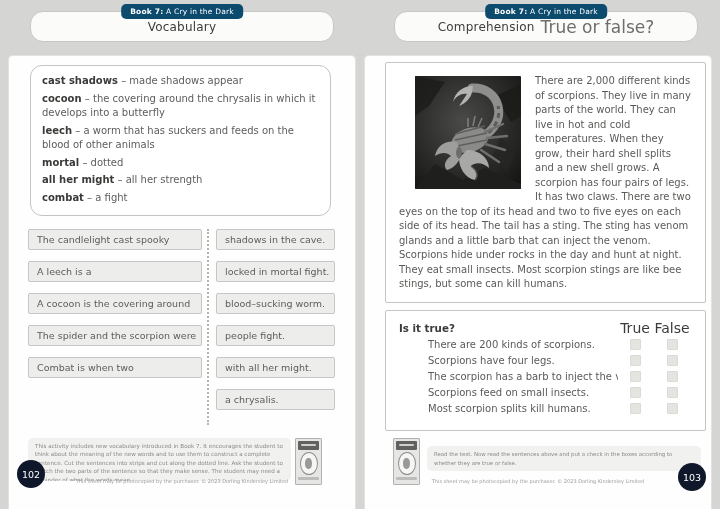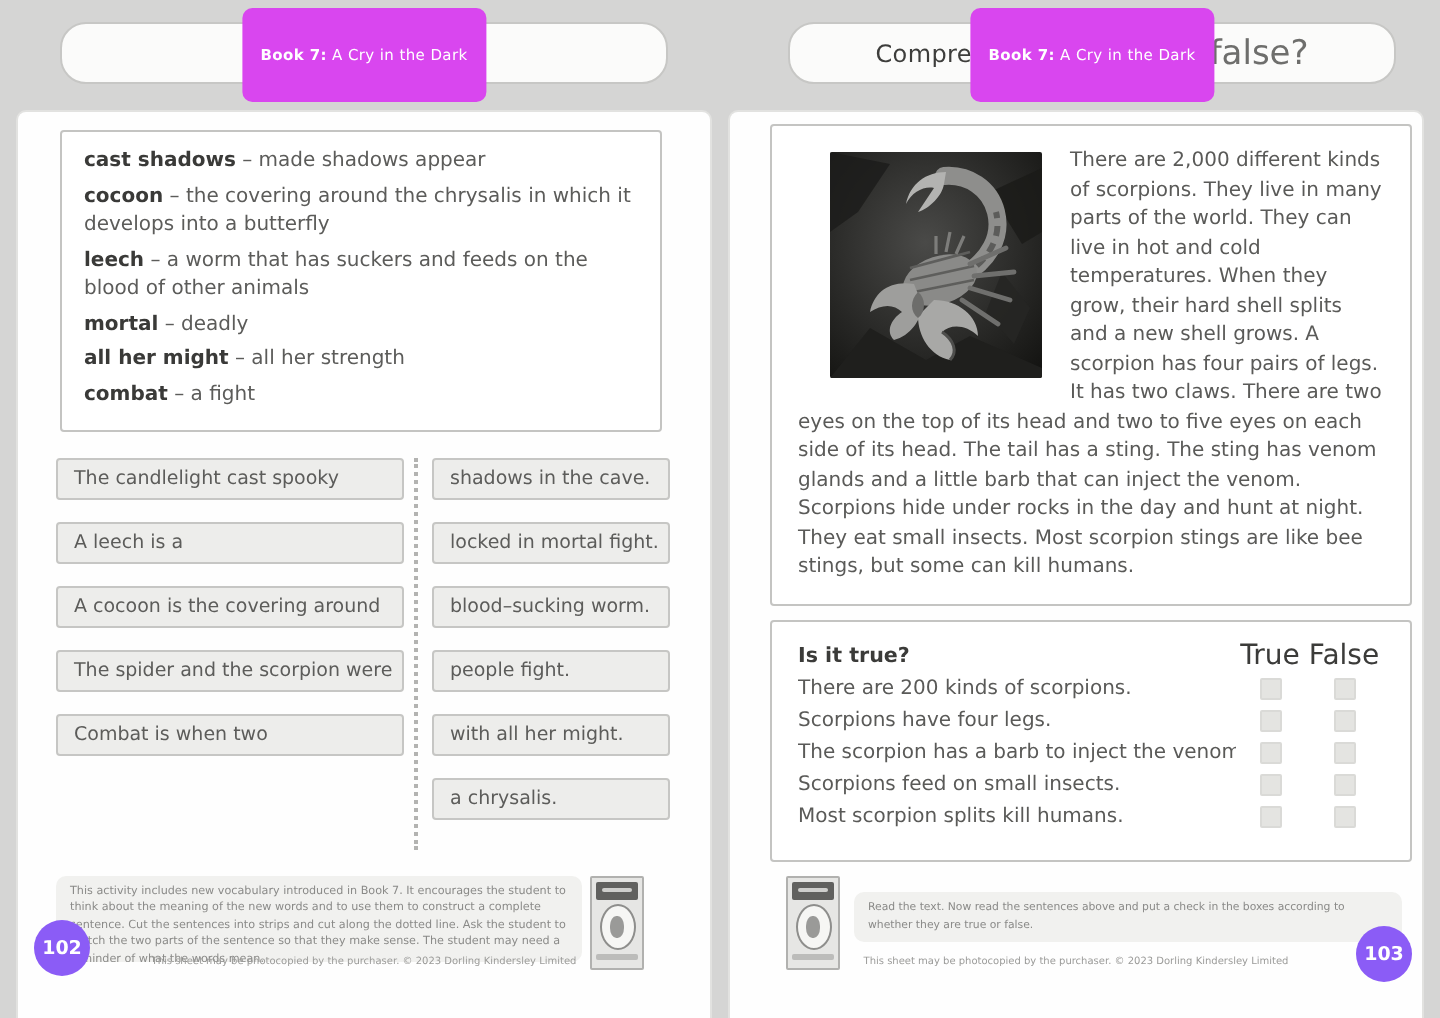--- a/index.html
+++ b/index.html
@@ -24,29 +24,29 @@
   .pill{
     width:100%;height:100%;background:#fbfbfa;
     border:1.5px solid #c7c7c5;border-radius:13px;
     display:flex;align-items:center;justify-content:center;gap:6px;
     box-sizing:border-box;
   }
   .pill .section-bold{font-weight:normal;font-size:12px;color:#3d3d3b;letter-spacing:.2px;}
   .pill .section-rest{font-size:17px;color:#6e6e6c;}
   .badge{
     position:absolute;left:50%;top:-7px;transform:translateX(-50%);
-    background:#d946ef;color:#ffffff;border-radius:5px;
-    font-size:7.5px;padding:19px 9px;white-space:nowrap;letter-spacing:.2px;
+    background:#0c4a6e;color:#ffffff;border-radius:5px;
+    font-size:7.5px;padding:3px 9px;white-space:nowrap;letter-spacing:.2px;
   }
   .badge b{font-weight:bold;}
 
   
   #vocab-box{
     left:30px;top:65px;width:301px;height:151px;
-    background:#fff;border:1.5px solid #c4c4c2;border-radius:2px;
+    background:#fff;border:1.5px solid #c4c4c2;border-radius:12px;
     padding:8px 11px;overflow:hidden;
   }
   .vocab-line{margin:0 0 3px 0;font-size:10px;line-height:1.45;color:#5c5c5a;}
   .vocab-line b{color:#3a3a38;}
 
   
   .strip-col{display:flex;flex-direction:column;}
   #strips-left{left:28px;top:229px;width:174px;}
   #strips-right{left:216px;top:229px;width:119px;}
   .strip{
@@ -74,38 +74,38 @@
   #quiz-box{
     left:385px;top:310px;width:321px;height:121px;
     background:#fff;border:1.5px solid #c4c4c2;border-radius:2px;
     padding:7px 13px 0 13px;overflow:hidden;
   }
   .quiz-header{display:flex;align-items:center;height:19px;}
   .quiz-title{flex:1;font-weight:bold;font-size:10.3px;color:#3b3b39;}
   .quiz-col{font-weight:normal;font-size:14px;color:#3b3b39;text-align:center;}
   .col-true{width:34px;}
   .col-false{width:40px;}
-  .quiz-row{display:flex;align-items:center;height:15.9px;}
+  .quiz-row{display:flex;align-items:center;height:15.9px;margin-left:29px;}
   .quiz-stmt{flex:1;font-size:10px;color:#5a5a58;white-space:nowrap;overflow:hidden;}
   .cb-cell{display:flex;justify-content:center;align-items:center;}
   .checkbox{
     width:11px;height:11px;background:#e4e4e1;border:1px solid #dadad7;
     border-radius:1px;box-sizing:border-box;
   }
 
   
   .note-box{
     background:#f1f1ef;border-radius:5px;color:#8a8a88;
     padding:4px 7px;line-height:1.5;overflow:hidden;
   }
   #note-left{left:28px;top:438px;width:263px;height:43px;font-size:5.6px;}
   #note-right{left:427px;top:446px;width:274px;height:25px;font-size:5.4px;display:flex;align-items:center;}
   .page-circle{
-    width:28px;height:28px;border-radius:50%;background:#8b5cf6;
-    color:#fff;font-weight:bold;font-size:9.5px;
+    width:28px;height:28px;border-radius:50%;background:#0f172a;
+    color:#fff;font-weight:normal;font-size:9.5px;
     display:flex;align-items:center;justify-content:center;
   }
   #circle-102{left:17px;top:460px;}
   #circle-103{left:678px;top:463px;}
   .copyright{font-size:5px;color:#9b9b99;text-align:center;}
   #copyright-left{left:8px;top:478px;width:348px;}
   #copyright-right{left:364px;top:478px;width:348px;}
 
   
   .stamp{
@@ -138,21 +138,21 @@
     <span class="section-bold">Comprehension</span>
     <span class="section-rest">True or false?</span>
   </div>
   <div class="badge"><b>Book 7:</b><span> A Cry in the Dark</span></div>
 </div>
 
 <div class="abs" id="vocab-box">
   <p class="vocab-line"><b>cast shadows</b> <span>– made shadows appear</span></p>
   <p class="vocab-line"><b>cocoon</b> <span>– the covering around the chrysalis in which it develops into a butterfly</span></p>
   <p class="vocab-line"><b>leech</b> <span>– a worm that has suckers and feeds on the blood of other animals</span></p>
-  <p class="vocab-line"><b>mortal</b> <span>– deadly</span></p>
+  <p class="vocab-line"><b>mortal</b> <span>– dotted</span></p>
   <p class="vocab-line"><b>all her might</b> <span>– all her strength</span></p>
   <p class="vocab-line"><b>combat</b> <span>– a fight</span></p>
 </div>
 
 <div class="abs strip-col" id="strips-left">
   <div class="strip">The candlelight cast spooky</div>
   <div class="strip">A leech is a</div>
   <div class="strip">A cocoon is the covering around</div>
   <div class="strip">The spider and the scorpion were</div>
   <div class="strip">Combat is when two</div>

